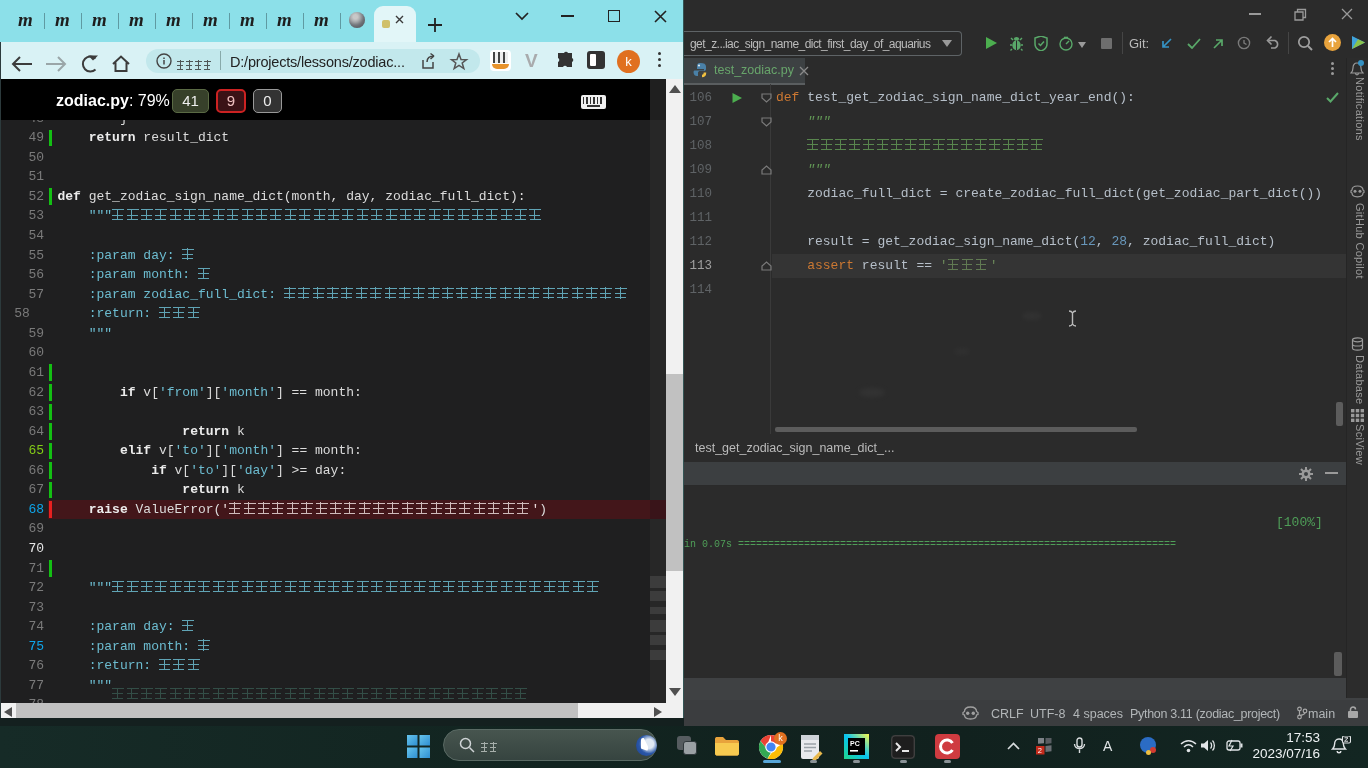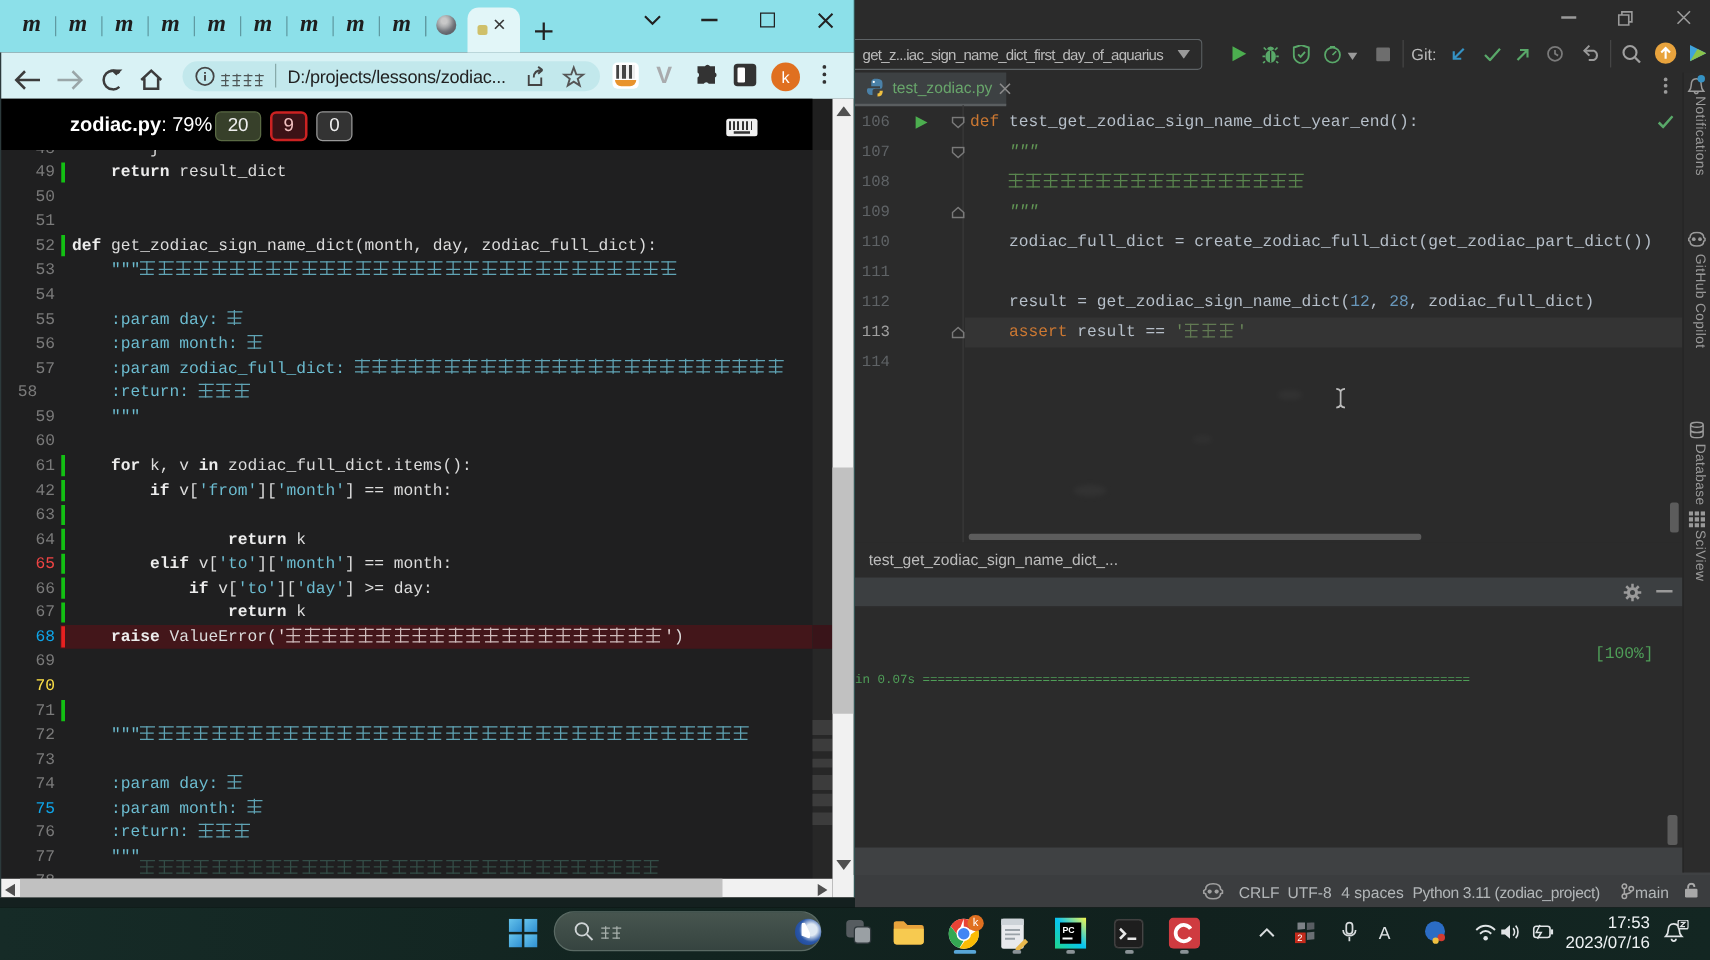--- a/index.html
+++ b/index.html
@@ -86,21 +86,21 @@
         <path d="M8 2 a2.2 2.2 0 0 1 4 0 h4 v5 a2.2 2.2 0 0 1 0 4 v5 h-5 a2.2 2.2 0 0 0 -4 0 H2 v-5 a2.2 2.2 0 0 0 0 -4 V2 Z" fill="#333" transform="translate(1,1)"></path>
       </svg>
 <div class="abs" style="left:587px;top:51px;width:18px;height:18px;background:#333;border-radius:3px"></div>
 <div class="abs" style="left:590px;top:54px;width:6px;height:12px;background:#fff;border-radius:1px"></div>
 <div class="abs" style="left:617px;top:50px;width:23px;height:23px;border-radius:50%;background:#e07020;color:#fff;font-size:13px;text-align:center;line-height:23px">k</div>
 <div class="abs" style="left:658px;top:52px;width:3.4px;height:3.4px;border-radius:50%;background:#333"></div>
 <div class="abs" style="left:658px;top:58px;width:3.4px;height:3.4px;border-radius:50%;background:#333"></div>
 <div class="abs" style="left:658px;top:64px;width:3.4px;height:3.4px;border-radius:50%;background:#333"></div>
 <div class="abs" style="left:0;top:78.5px;width:650px;height:41.5px;background:#000"></div>
 <div class="abs" style="left:56px;top:92px;font-size:16px;color:#fff"><span class="b">zodiac.py</span>: 79%</div>
-<div class="abs" style="left:172px;top:89px;width:37px;height:24px;background:#37402a;border:1px solid #5a6a44;border-radius:5px;color:#eee;font-size:15px;text-align:center;line-height:22px">20</div>
+<div class="abs" style="left:172px;top:89px;width:37px;height:24px;background:#37402a;border:1px solid #5a6a44;border-radius:5px;color:#eee;font-size:15px;text-align:center;line-height:22px">41</div>
 <div class="abs" style="left:216px;top:89px;width:30px;height:24px;background:#3b1216;border:2px solid #cc2222;border-radius:5px;color:#f0c0c0;font-size:15px;text-align:center;line-height:20px">9</div>
 <div class="abs" style="left:253px;top:89px;width:29px;height:24px;background:#333;border:1px solid #999;border-radius:5px;color:#eee;font-size:15px;text-align:center;line-height:22px">0</div>
 <div class="abs" style="left:581px;top:95px;width:25px;height:14px;background:#f0f0f0;border-radius:2px"></div>
 <div class="abs" style="left:583px;top:97px;width:21px;height:7px;background:repeating-linear-gradient(90deg,#333 0 1.5px,transparent 1.5px 3.5px)"></div>
 <div class="abs" style="left:587px;top:105px;width:13px;height:2px;background:#333"></div>
 <div class="abs" style="left:0;top:120px;width:666px;height:583px;background:#1f1f20;overflow:hidden" id="codearea">
 <div class="abs" style="left:48px;top:379.8px;width:602px;height:19.6px;background:#43161a"></div>
 <div class="abs" style="left:48.5px;top:9.7px;width:3.5px;height:16.6px;background:#13bf13"></div>
 <div class="abs" style="left:48.5px;top:68.4px;width:3.5px;height:16.6px;background:#13bf13"></div>
 <div class="abs" style="left:48.5px;top:244.4px;width:3.5px;height:16.6px;background:#13bf13"></div>
@@ -119,47 +119,46 @@
 <div class="abs mono" style="left:0;top:66.9px;width:44px;height:19.6px;line-height:19.6px;font-size:13px;color:#7a7a7a;text-align:right">52</div>
 <div class="abs mono" style="left:0;top:86.4px;width:44px;height:19.6px;line-height:19.6px;font-size:13px;color:#7a7a7a;text-align:right">53</div>
 <div class="abs mono" style="left:0;top:106.0px;width:44px;height:19.6px;line-height:19.6px;font-size:13px;color:#7a7a7a;text-align:right">54</div>
 <div class="abs mono" style="left:0;top:125.6px;width:44px;height:19.6px;line-height:19.6px;font-size:13px;color:#7a7a7a;text-align:right">55</div>
 <div class="abs mono" style="left:0;top:145.1px;width:44px;height:19.6px;line-height:19.6px;font-size:13px;color:#7a7a7a;text-align:right">56</div>
 <div class="abs mono" style="left:0;top:164.7px;width:44px;height:19.6px;line-height:19.6px;font-size:13px;color:#7a7a7a;text-align:right">57</div>
 <div class="abs mono" style="left:0;top:184.2px;width:44px;height:19.6px;line-height:19.6px;font-size:13px;color:#7a7a7a;text-align:center">58</div>
 <div class="abs mono" style="left:0;top:203.8px;width:44px;height:19.6px;line-height:19.6px;font-size:13px;color:#7a7a7a;text-align:right">59</div>
 <div class="abs mono" style="left:0;top:223.3px;width:44px;height:19.6px;line-height:19.6px;font-size:13px;color:#7a7a7a;text-align:right">60</div>
 <div class="abs mono" style="left:0;top:242.9px;width:44px;height:19.6px;line-height:19.6px;font-size:13px;color:#7a7a7a;text-align:right">61</div>
-<div class="abs mono" style="left:0;top:262.5px;width:44px;height:19.6px;line-height:19.6px;font-size:13px;color:#7a7a7a;text-align:right">42</div>
+<div class="abs mono" style="left:0;top:262.5px;width:44px;height:19.6px;line-height:19.6px;font-size:13px;color:#7a7a7a;text-align:right">62</div>
 <div class="abs mono" style="left:0;top:282.0px;width:44px;height:19.6px;line-height:19.6px;font-size:13px;color:#7a7a7a;text-align:right">63</div>
 <div class="abs mono" style="left:0;top:301.6px;width:44px;height:19.6px;line-height:19.6px;font-size:13px;color:#7a7a7a;text-align:right">64</div>
-<div class="abs mono" style="left:0;top:321.1px;width:44px;height:19.6px;line-height:19.6px;font-size:13px;color:#ef4444;text-align:right">65</div>
+<div class="abs mono" style="left:0;top:321.1px;width:44px;height:19.6px;line-height:19.6px;font-size:13px;color:#84cc16;text-align:right">65</div>
 <div class="abs mono" style="left:0;top:340.7px;width:44px;height:19.6px;line-height:19.6px;font-size:13px;color:#7a7a7a;text-align:right">66</div>
 <div class="abs mono" style="left:0;top:360.2px;width:44px;height:19.6px;line-height:19.6px;font-size:13px;color:#7a7a7a;text-align:right">67</div>
 <div class="abs mono" style="left:0;top:379.8px;width:44px;height:19.6px;line-height:19.6px;font-size:13px;color:#0ea5e9;text-align:right">68</div>
 <div class="abs mono" style="left:0;top:399.4px;width:44px;height:19.6px;line-height:19.6px;font-size:13px;color:#7a7a7a;text-align:right">69</div>
-<div class="abs mono" style="left:0;top:418.9px;width:44px;height:19.6px;line-height:19.6px;font-size:13px;color:#fde047;text-align:right">70</div>
+<div class="abs mono" style="left:0;top:418.9px;width:44px;height:19.6px;line-height:19.6px;font-size:13px;color:#e5e5e5;text-align:right">70</div>
 <div class="abs mono" style="left:0;top:438.5px;width:44px;height:19.6px;line-height:19.6px;font-size:13px;color:#7a7a7a;text-align:right">71</div>
 <div class="abs mono" style="left:0;top:458.0px;width:44px;height:19.6px;line-height:19.6px;font-size:13px;color:#7a7a7a;text-align:right">72</div>
 <div class="abs mono" style="left:0;top:477.6px;width:44px;height:19.6px;line-height:19.6px;font-size:13px;color:#7a7a7a;text-align:right">73</div>
 <div class="abs mono" style="left:0;top:497.1px;width:44px;height:19.6px;line-height:19.6px;font-size:13px;color:#7a7a7a;text-align:right">74</div>
 <div class="abs mono" style="left:0;top:516.7px;width:44px;height:19.6px;line-height:19.6px;font-size:13px;color:#0ea5e9;text-align:right">75</div>
 <div class="abs mono" style="left:0;top:536.3px;width:44px;height:19.6px;line-height:19.6px;font-size:13px;color:#7a7a7a;text-align:right">76</div>
 <div class="abs mono" style="left:0;top:555.8px;width:44px;height:19.6px;line-height:19.6px;font-size:13px;color:#7a7a7a;text-align:right">77</div>
 <div class="abs mono" style="left:0;top:575.4px;width:44px;height:19.6px;line-height:19.6px;font-size:13px;color:#7a7a7a;text-align:right">78</div>
 <div class="abs mono" style="left:57.5px;top:-11.3px;height:19.6px;line-height:19.6px;font-size:13px;white-space:pre;color:#dcdcdc">        }</div>
 <div class="abs mono" style="left:57.5px;top:8.2px;height:19.6px;line-height:19.6px;font-size:13px;white-space:pre;color:#dcdcdc">    <span class="b" style="color:#ececec">return</span> result_dict</div>
 <div class="abs mono" style="left:57.5px;top:66.9px;height:19.6px;line-height:19.6px;font-size:13px;white-space:pre;color:#dcdcdc"><span class="b" style="color:#ececec">def</span> get_zodiac_sign_name_dict(month, day, zodiac_full_dict):</div>
 <div class="abs mono" style="left:57.5px;top:86.4px;height:19.6px;line-height:19.6px;font-size:13px;white-space:pre;color:#dcdcdc">    <span style="color:#6cbcd0">"""<i class="cj"></i><i class="cj"></i><i class="cj"></i><i class="cj"></i><i class="cj"></i><i class="cj"></i><i class="cj"></i><i class="cj"></i><i class="cj"></i><i class="cj"></i><i class="cj"></i><i class="cj"></i><i class="cj"></i><i class="cj"></i><i class="cj"></i><i class="cj"></i><i class="cj"></i><i class="cj"></i><i class="cj"></i><i class="cj"></i><i class="cj"></i><i class="cj"></i><i class="cj"></i><i class="cj"></i><i class="cj"></i><i class="cj"></i><i class="cj"></i><i class="cj"></i><i class="cj"></i><i class="cj"></i></span></div>
 <div class="abs mono" style="left:57.5px;top:125.6px;height:19.6px;line-height:19.6px;font-size:13px;white-space:pre;color:#dcdcdc">    <span style="color:#6cbcd0">:param day: <i class="cj"></i></span></div>
 <div class="abs mono" style="left:57.5px;top:145.1px;height:19.6px;line-height:19.6px;font-size:13px;white-space:pre;color:#dcdcdc">    <span style="color:#6cbcd0">:param month: <i class="cj"></i></span></div>
 <div class="abs mono" style="left:57.5px;top:164.7px;height:19.6px;line-height:19.6px;font-size:13px;white-space:pre;color:#dcdcdc">    <span style="color:#6cbcd0">:param zodiac_full_dict: <i class="cj"></i><i class="cj"></i><i class="cj"></i><i class="cj"></i><i class="cj"></i><i class="cj"></i><i class="cj"></i><i class="cj"></i><i class="cj"></i><i class="cj"></i><i class="cj"></i><i class="cj"></i><i class="cj"></i><i class="cj"></i><i class="cj"></i><i class="cj"></i><i class="cj"></i><i class="cj"></i><i class="cj"></i><i class="cj"></i><i class="cj"></i><i class="cj"></i><i class="cj"></i><i class="cj"></i></span></div>
 <div class="abs mono" style="left:57.5px;top:184.2px;height:19.6px;line-height:19.6px;font-size:13px;white-space:pre;color:#dcdcdc">    <span style="color:#6cbcd0">:return: <i class="cj"></i><i class="cj"></i><i class="cj"></i></span></div>
 <div class="abs mono" style="left:57.5px;top:203.8px;height:19.6px;line-height:19.6px;font-size:13px;white-space:pre;color:#dcdcdc">    <span style="color:#6cbcd0">"""</span></div>
-<div class="abs mono" style="left:57.5px;top:242.9px;height:19.6px;line-height:19.6px;font-size:13px;white-space:pre;color:#dcdcdc">    <span class="b" style="color:#ececec">for</span> k, v <span class="b" style="color:#ececec">in</span> zodiac_full_dict.items():</div>
 <div class="abs mono" style="left:57.5px;top:262.5px;height:19.6px;line-height:19.6px;font-size:13px;white-space:pre;color:#dcdcdc">        <span class="b" style="color:#ececec">if</span> v[<span style="color:#6cbcd0">'from'</span>][<span style="color:#6cbcd0">'month'</span>] == month:</div>
 <div class="abs mono" style="left:57.5px;top:301.6px;height:19.6px;line-height:19.6px;font-size:13px;white-space:pre;color:#dcdcdc">                <span class="b" style="color:#ececec">return</span> k</div>
 <div class="abs mono" style="left:57.5px;top:321.1px;height:19.6px;line-height:19.6px;font-size:13px;white-space:pre;color:#dcdcdc">        <span class="b" style="color:#ececec">elif</span> v[<span style="color:#6cbcd0">'to'</span>][<span style="color:#6cbcd0">'month'</span>] == month:</div>
 <div class="abs mono" style="left:57.5px;top:340.7px;height:19.6px;line-height:19.6px;font-size:13px;white-space:pre;color:#dcdcdc">            <span class="b" style="color:#ececec">if</span> v[<span style="color:#6cbcd0">'to'</span>][<span style="color:#6cbcd0">'day'</span>] &gt;= day:</div>
 <div class="abs mono" style="left:57.5px;top:360.2px;height:19.6px;line-height:19.6px;font-size:13px;white-space:pre;color:#dcdcdc">                <span class="b" style="color:#ececec">return</span> k</div>
 <div class="abs mono" style="left:57.5px;top:379.8px;height:19.6px;line-height:19.6px;font-size:13px;white-space:pre;color:#dcdcdc">    <span class="b" style="color:#ececec">raise</span> ValueError(<span style="color:#e8d8d8">'<i class="cj"></i><i class="cj"></i><i class="cj"></i><i class="cj"></i><i class="cj"></i><i class="cj"></i><i class="cj"></i><i class="cj"></i><i class="cj"></i><i class="cj"></i><i class="cj"></i><i class="cj"></i><i class="cj"></i><i class="cj"></i><i class="cj"></i><i class="cj"></i><i class="cj"></i><i class="cj"></i><i class="cj"></i><i class="cj"></i><i class="cj"></i>'</span>)</div>
 <div class="abs mono" style="left:57.5px;top:458.0px;height:19.6px;line-height:19.6px;font-size:13px;white-space:pre;color:#dcdcdc">    <span style="color:#6cbcd0">"""<i class="cj"></i><i class="cj"></i><i class="cj"></i><i class="cj"></i><i class="cj"></i><i class="cj"></i><i class="cj"></i><i class="cj"></i><i class="cj"></i><i class="cj"></i><i class="cj"></i><i class="cj"></i><i class="cj"></i><i class="cj"></i><i class="cj"></i><i class="cj"></i><i class="cj"></i><i class="cj"></i><i class="cj"></i><i class="cj"></i><i class="cj"></i><i class="cj"></i><i class="cj"></i><i class="cj"></i><i class="cj"></i><i class="cj"></i><i class="cj"></i><i class="cj"></i><i class="cj"></i><i class="cj"></i><i class="cj"></i><i class="cj"></i><i class="cj"></i><i class="cj"></i></span></div>
 <div class="abs mono" style="left:57.5px;top:497.1px;height:19.6px;line-height:19.6px;font-size:13px;white-space:pre;color:#dcdcdc">    <span style="color:#6cbcd0">:param day: <i class="cj"></i></span></div>
 <div class="abs mono" style="left:57.5px;top:516.7px;height:19.6px;line-height:19.6px;font-size:13px;white-space:pre;color:#dcdcdc">    <span style="color:#6cbcd0">:param month: <i class="cj"></i></span></div>
 <div class="abs mono" style="left:57.5px;top:536.3px;height:19.6px;line-height:19.6px;font-size:13px;white-space:pre;color:#dcdcdc">    <span style="color:#6cbcd0">:return: <i class="cj"></i><i class="cj"></i><i class="cj"></i></span></div>

